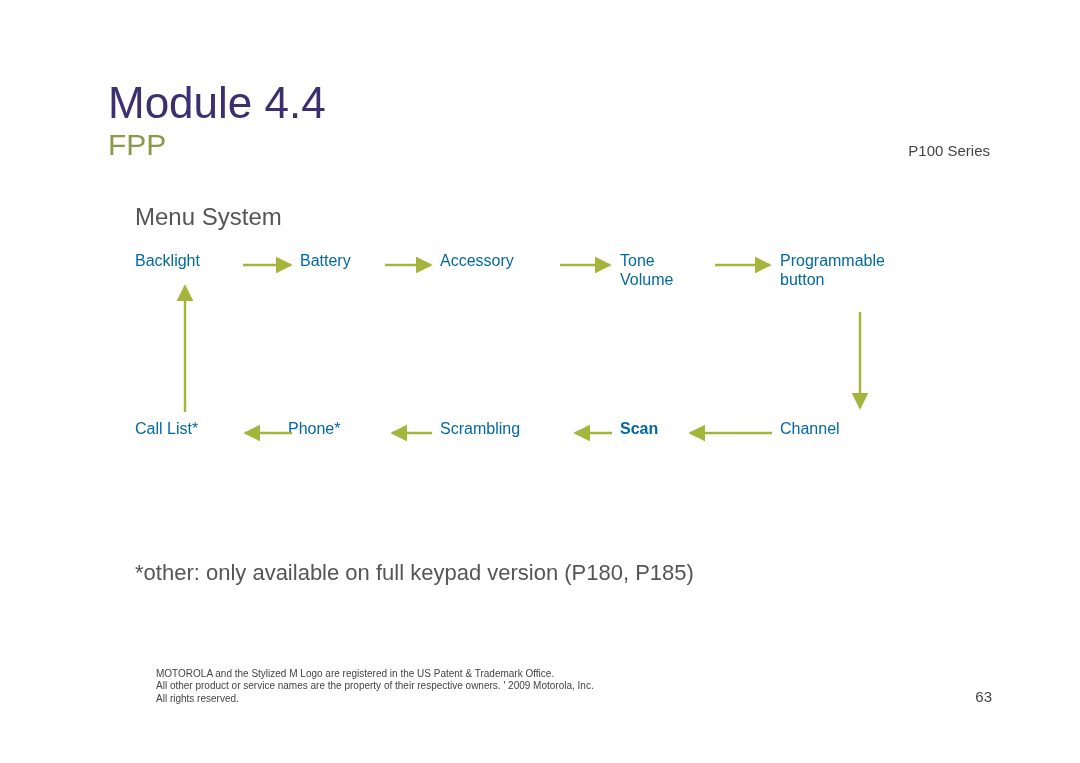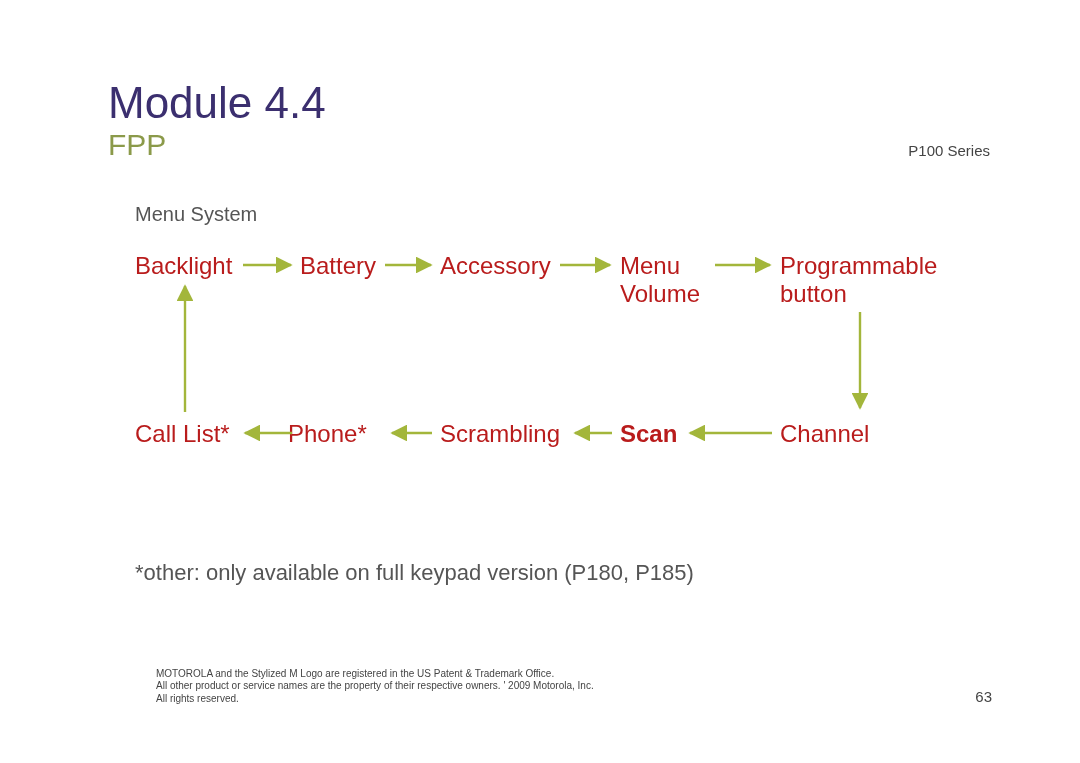--- a/index.html
+++ b/index.html
@@ -31,27 +31,27 @@
     position: absolute;
     right: 90px;
     top: 142px;
     font-size: 15px;
     color: #444;
   }
   .heading {
     position: absolute;
     left: 135px;
     top: 203px;
-    font-size: 20px;
+    font-size: 24px;
     color: #555;
   }
   .node {
     position: absolute;
-    font-size: 24px;
-    color: #b91c1c;
+    font-size: 16px;
+    color: #0369a1;
     line-height: 1.18;
   }
   .note {
     position: absolute;
     left: 135px;
     top: 560px;
     font-size: 22px;
     color: #555;
   }
   .footer {
@@ -81,21 +81,21 @@
 <body>
 
 <div class="title">Module 4.4</div>
 <div class="subtitle">FPP</div>
 <div class="series">P100 Series</div>
 <div class="heading">Menu System</div>
 
 <div class="node" style="left:135px; top:252px;">Backlight</div>
 <div class="node" style="left:300px; top:252px;">Battery</div>
 <div class="node" style="left:440px; top:252px;">Accessory</div>
-<div class="node" style="left:620px; top:252px; white-space:pre;">Menu
+<div class="node" style="left:620px; top:252px; white-space:pre;">Tone
 Volume</div>
 <div class="node" style="left:780px; top:252px; white-space:pre;">Programmable
 button</div>
 
 <div class="node" style="left:135px; top:420px;">Call List*</div>
 <div class="node" style="left:288px; top:420px;">Phone*</div>
 <div class="node" style="left:440px; top:420px;">Scrambling</div>
 <div class="node" style="left:620px; top:420px;font-weight:bold;">Scan</div>
 <div class="node" style="left:780px; top:420px;">Channel</div>
 

